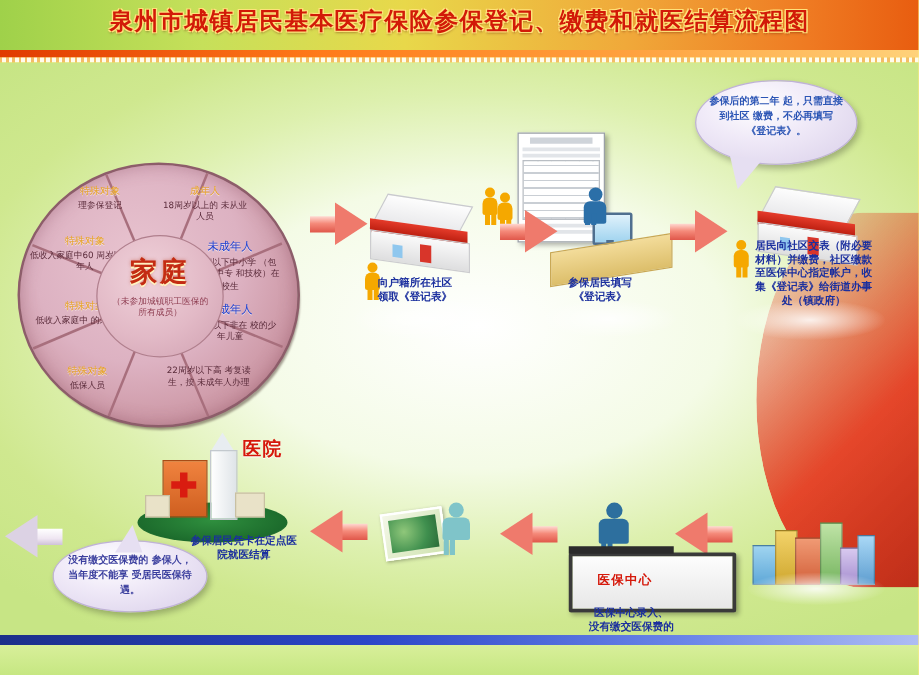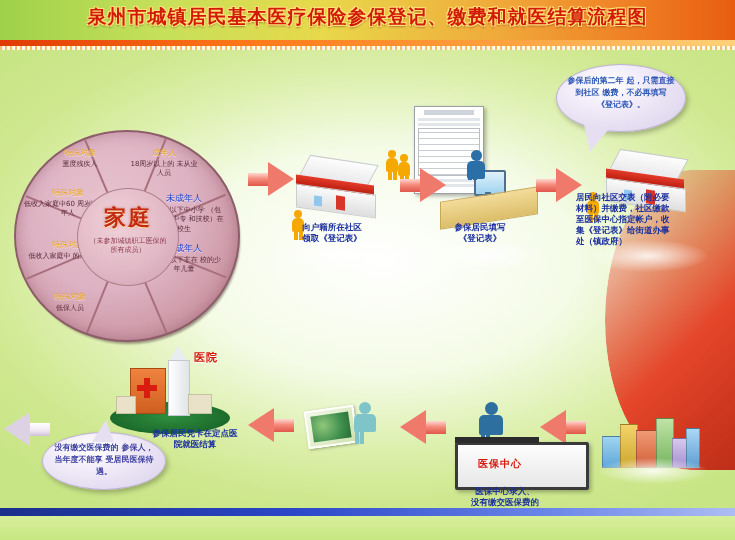--- a/index.html
+++ b/index.html
@@ -216,21 +216,21 @@
     position:absolute;left:58px;top:2px;width:20px;height:54px;
     background:linear-gradient(90deg,#ffffff,#dfe4e8);border:1px solid #c3c9ce;
   }
   .hospital .spire{
     position:absolute;left:58px;top:-12px;width:0;height:0;
     border-left:10px solid transparent;border-right:10px solid transparent;border-bottom:16px solid #e8edf1;
   }
   .hospital .wingL{position:absolute;left:6px;top:38px;width:18px;height:16px;background:#e9e2c8;border:1px solid #c8c0a2;}
   .hospital .wingR{position:absolute;left:78px;top:36px;width:22px;height:18px;background:#e9e2c8;border:1px solid #c8c0a2;}
   .label-red{
-    position:absolute;font-size:11px;font-weight:bold;color:#d5180a;
+    position:absolute;font-size:15px;font-weight:bold;color:#d5180a;
     text-shadow:0 1px 0 #fff;letter-spacing:1px;
     font-family:"DejaVu Serif","Liberation Serif",serif;
     padding-left:44px;
   }
   
   .card{
     position:absolute;left:306px;top:358px;width:46px;height:34px;
     background:linear-gradient(135deg,#f4f7e8,#cfe3b0);
     border:2px solid #ffffff;box-shadow:1px 1px 3px rgba(0,0,0,.3);
     transform:rotate(-8deg);
@@ -305,37 +305,43 @@
           <span class="tag blue">未成年人</span>
           <span class="body">18周岁以下中小学
 （包括职高、中专
 和技校）在校生</span>
         </div>
         <div class="seg s3">
           <span class="tag blue">未成年人</span>
           <span class="body">18周岁以下非在
 校的少年儿童</span>
         </div>
+        <div class="seg s4">
+          <span class="tag"></span>
+          <span class="body">22周岁以下高
+考复读生，按
+未成年人办理</span>
+        </div>
         <div class="seg s5">
           <span class="tag">特殊对象</span>
           <span class="body">低保人员</span>
         </div>
         <div class="seg s6">
           <span class="tag">特殊对象</span>
           <span class="body">低收入家庭中
 的未成年人</span>
         </div>
         <div class="seg s7">
           <span class="tag">特殊对象</span>
           <span class="body">低收入家庭中60
 周岁以上老年人</span>
         </div>
         <div class="seg s8">
           <span class="tag">特殊对象</span>
-          <span class="body">重度残疾人</span>
+          <span class="body">理参保登记</span>
         </div>
 
         <div class="hub">
           <div class="hub-title">家庭</div>
           <div class="hub-sub">（未参加城镇职工医保的所有成员）</div>
         </div>
       </div>
     </div>
 
     <div class="arw" style="left:248px;top:112px;">
@@ -421,21 +427,21 @@
         <div class="base"></div>
       <div class="win"></div>
         <div class="door"></div>
     </div>
     <div class="person" style="left:586px;top:142px;">
       <div class="head"></div>
         <div class="body"></div>
         <div class="l1"></div>
         <div class="l2"></div>
     </div>
-    <div class="cap" style="left:576px;top:142px;width:150px;text-align:left;">居民向社区交表（附必要
+    <div class="cap" style="left:576px;top:142px;width:150px;text-align:center;">居民向社区交表（附必要
 材料）并缴费，社区缴款
 至医保中心指定帐户，收
 集《登记表》给街道办事
 处（镇政府）</div>
 
     <div class="city">
       <span style="left:0;width:18px;height:30px;background:linear-gradient(180deg,#9fd4f0,#5fa8d8);"></span>
       <span style="left:18px;width:16px;height:42px;background:linear-gradient(180deg,#f3d36a,#cfa72f);"></span>
       <span style="left:34px;width:20px;height:36px;background:linear-gradient(180deg,#f09a74,#d2603a);"></span>
       <span style="left:54px;width:16px;height:48px;background:linear-gradient(180deg,#bfe3a6,#76b560);"></span>

